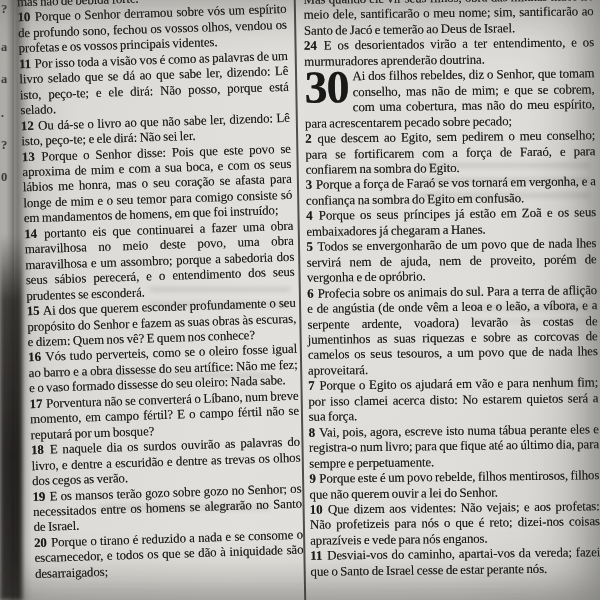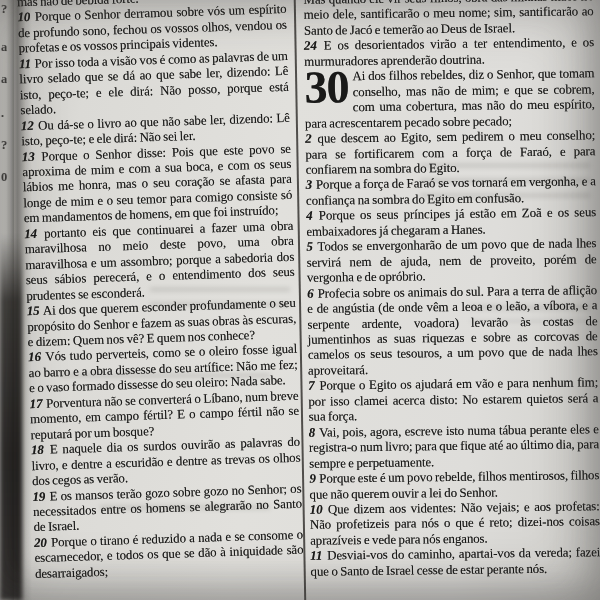--- a/index.html
+++ b/index.html
@@ -40,21 +40,21 @@
     text-shadow:0 0 .5px rgba(20,20,18,.55);
     z-index:2;
   }
   .col p{margin:0;}
   .col-left{left:26px;width:269px;transform:rotate(-1.8deg);}
   .col-right{left:307px;width:290px;transform:rotate(-0.7deg);}
   .divider{
     position:absolute;left:299px;top:-4px;width:1.5px;height:610px;
     background:#504e4b;transform:rotate(-1deg);z-index:1;
   }
-  .vnum{font-weight:700;padding-right:1px;font-style:italic;}
+  .vnum{font-weight:700;padding-right:1px;}
   .chapnum{
     float:left;font-weight:700;font-size:46px;line-height:30px;
     padding:3px 4px 0 0;letter-spacing:-1px;
   }
   
   .ghost{
     position:absolute;z-index:0;opacity:.5;filter:blur(2.2px);pointer-events:none;
     background:repeating-linear-gradient(180deg,rgba(255,255,255,0) 0 5px,rgba(120,119,115,.38) 5px 10px,rgba(255,255,255,0) 10px 15px);
   }
   .g1{left:150px;top:282px;width:140px;height:34px;}

